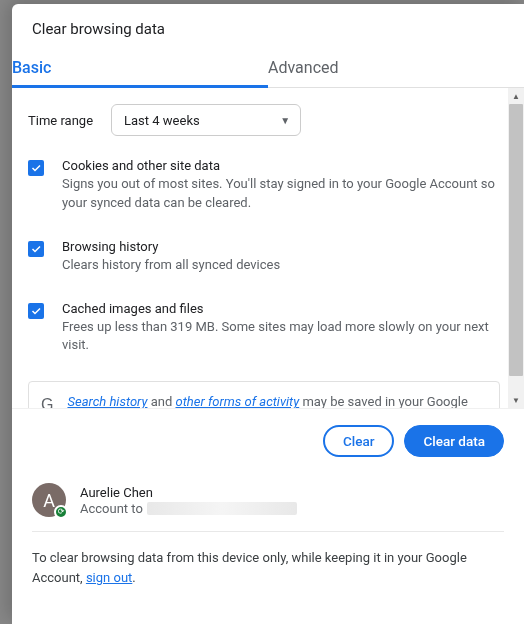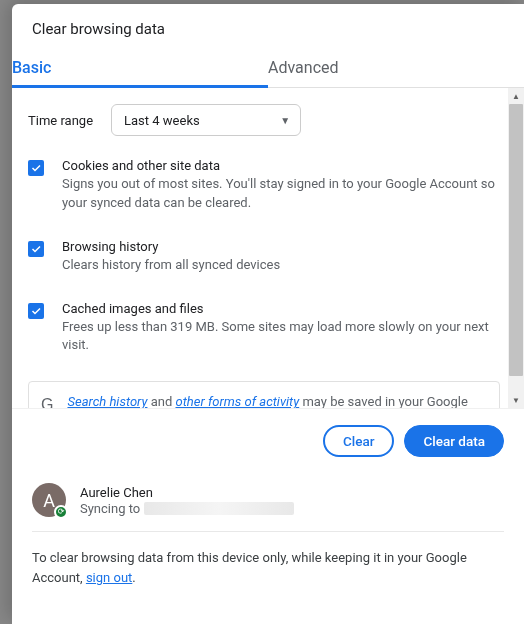--- a/index.html
+++ b/index.html
@@ -360,21 +360,21 @@
 
   <div class="footer">
     <div class="account-row">
       <div class="avatar">
         <span>A</span>
         <span class="badge">⟳</span>
       </div>
       <div class="account-text">
         <div class="name">Aurelie Chen</div>
         <div class="status">
-          <span>Syncing to</span>
+          <span>Account to</span>
           <span class="blur"></span>
         </div>
       </div>
     </div>
     <div class="footnote">
       <span>To clear browsing data from this device only, while keeping it in your Google Account, </span><a>sign out</a><span>.</span>
     </div>
   </div>
 </div>
 

